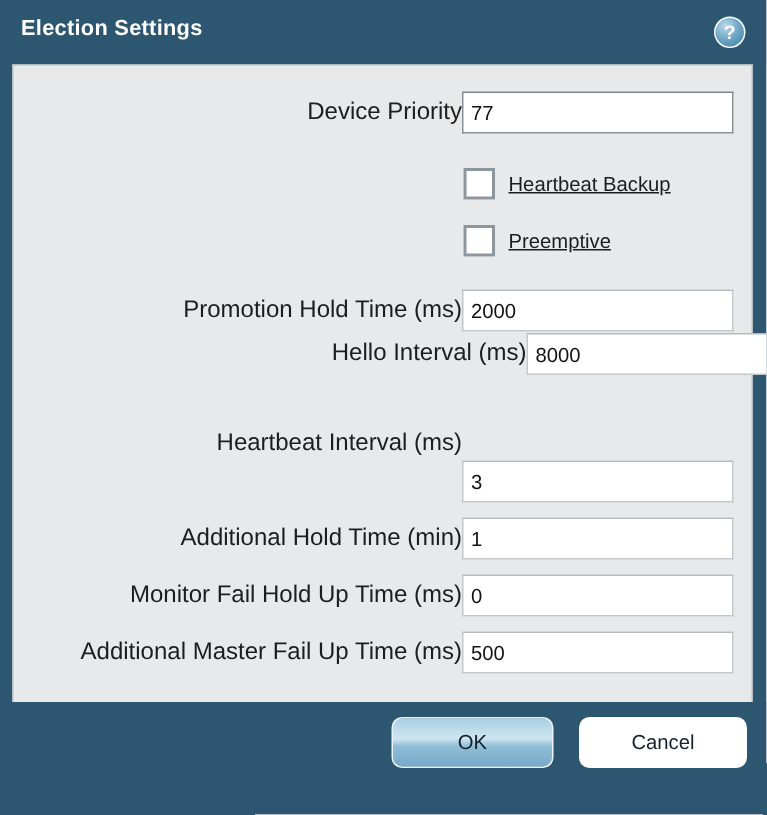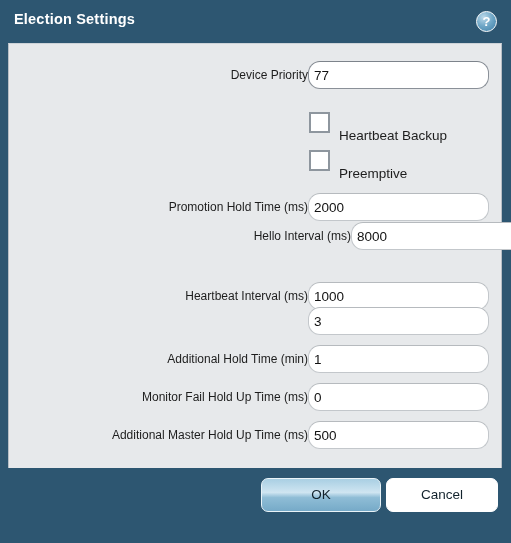--- a/index.html
+++ b/index.html
@@ -84,41 +84,41 @@
     left: 0;
     width: 494px;
     height: 30px;
   }
   .row-label {
     position: absolute;
     right: 195px;
     top: 0;
     height: 28px;
     line-height: 28px;
-    font-size: 12px;
+    font-size: 16px;
     color: #1d1d1d;
     white-space: nowrap;
     text-align: right;
   }
   .row-input {
     position: absolute;
     left: 299px;
     top: 0;
     width: 181px;
     height: 28px;
     box-sizing: border-box;
     background: #ffffff;
     border: 1px solid #c3c7cb;
     border-top-color: #b6babe;
     font-family: "Liberation Sans", sans-serif;
     font-size: 13.5px;
     color: #111111;
     padding: 0 0 0 5px;
     outline: none;
-    border-radius: 12px;
+    border-radius: 0;
   }
   .row-input.focused {
     border: 1px solid #8a9098;
     border-top-color: #7d838b;
   }
 
   
   .cb-row {
     position: absolute;
     left: 299px;
@@ -131,27 +131,28 @@
     width: 21px;
     height: 21px;
     box-sizing: border-box;
     background: #ffffff;
     border: 2px solid #8e969e;
     cursor: pointer;
   }
   .cb-label {
     position: absolute;
     left: 31px;
-    top: 13px;
+    top: 0;
     height: 21px;
     line-height: 21px;
     font-size: 13.5px;
     color: #1d1d1d;
     white-space: nowrap;
     cursor: pointer;
+    text-decoration: underline;
   }
 
   
   #footer {
     position: absolute;
     left: 0;
     top: 468px;
     width: 511px;
     height: 75px;
     background: #2d5671;
@@ -166,21 +167,21 @@
     color: #12222c;
     cursor: pointer;
     box-sizing: border-box;
     border: 1px solid #ffffff;
     line-height: 32px;
     text-align: center;
     padding: 0;
   }
   #ok-button {
     left: 261px;
-    width: 120px;
+    width: 108px;
     background: linear-gradient(to bottom, #a9cfe3 0%, #cfe5f1 42%, #8fbdd6 58%, #76aac8 100%);
     border: 1px solid #e9f3f8;
   }
   #cancel-button {
     left: 386px;
     width: 112px;
     background: #ffffff;
     border: 1px solid #ffffff;
   }
 </style>
@@ -217,39 +218,38 @@
       <input class="row-input" type="text" value="2000" style="">
     </div>
 
     <div class="row" style="top:178px;margin-left:43px;">
       <div class="row-label">Hello Interval (ms)</div>
       <input class="row-input" type="text" value="8000" style="">
     </div>
 
     <div class="row" style="top:238px;">
       <div class="row-label">Heartbeat Interval (ms)</div>
-      <input class="row-input" type="text" value="1000" style="">
     </div>
 
     <div class="row" style="top:263px;">
       <input class="row-input" type="text" value="3" style="">
     </div>
 
     <div class="row" style="top:301px;">
       <div class="row-label">Additional Hold Time (min)</div>
       <input class="row-input" type="text" value="1" style="">
     </div>
 
     <div class="row" style="top:339px;">
       <div class="row-label">Monitor Fail Hold Up Time (ms)</div>
       <input class="row-input" type="text" value="0" style="">
     </div>
 
     <div class="row" style="top:377px;">
-      <div class="row-label">Additional Master Hold Up Time (ms)</div>
+      <div class="row-label">Additional Master Fail Up Time (ms)</div>
       <input class="row-input" type="text" value="500" style="">
     </div>
   </div>
 
   <div id="footer">
     <button class="btn" id="ok-button">OK</button>
     <button class="btn" id="cancel-button">Cancel</button>
   </div>
 
 </div>

